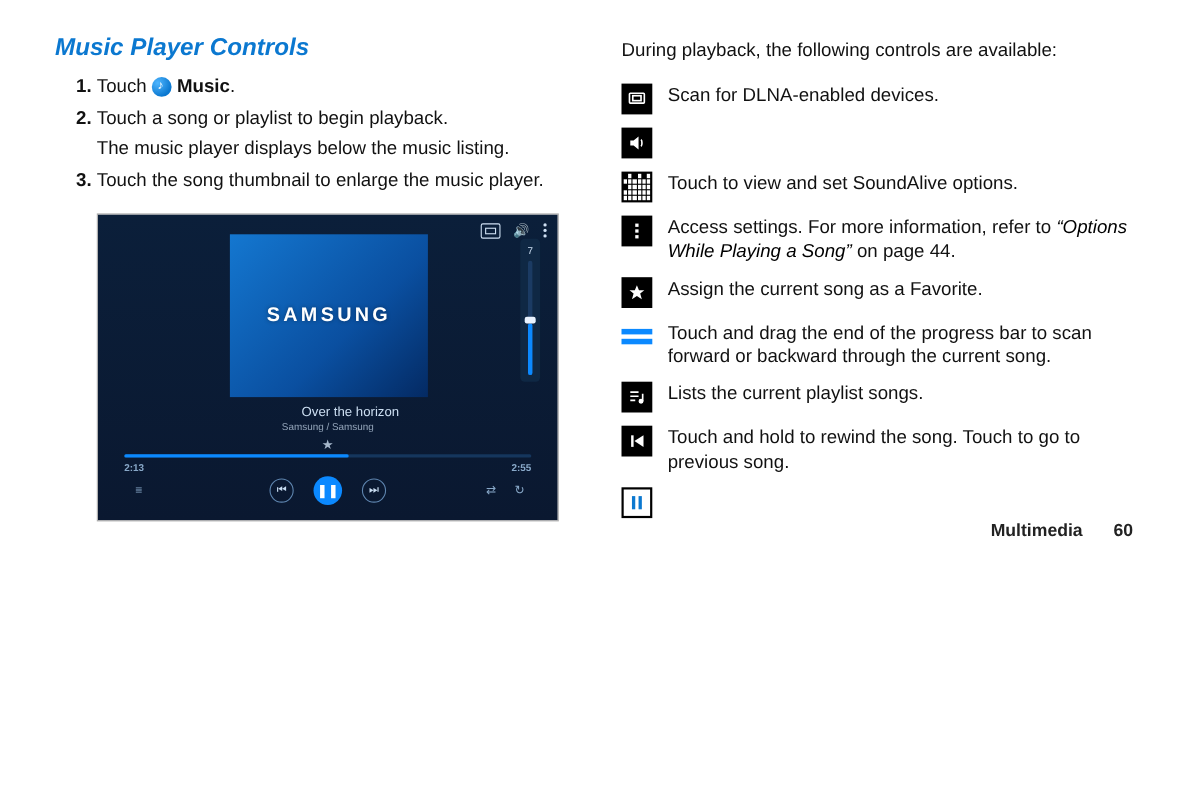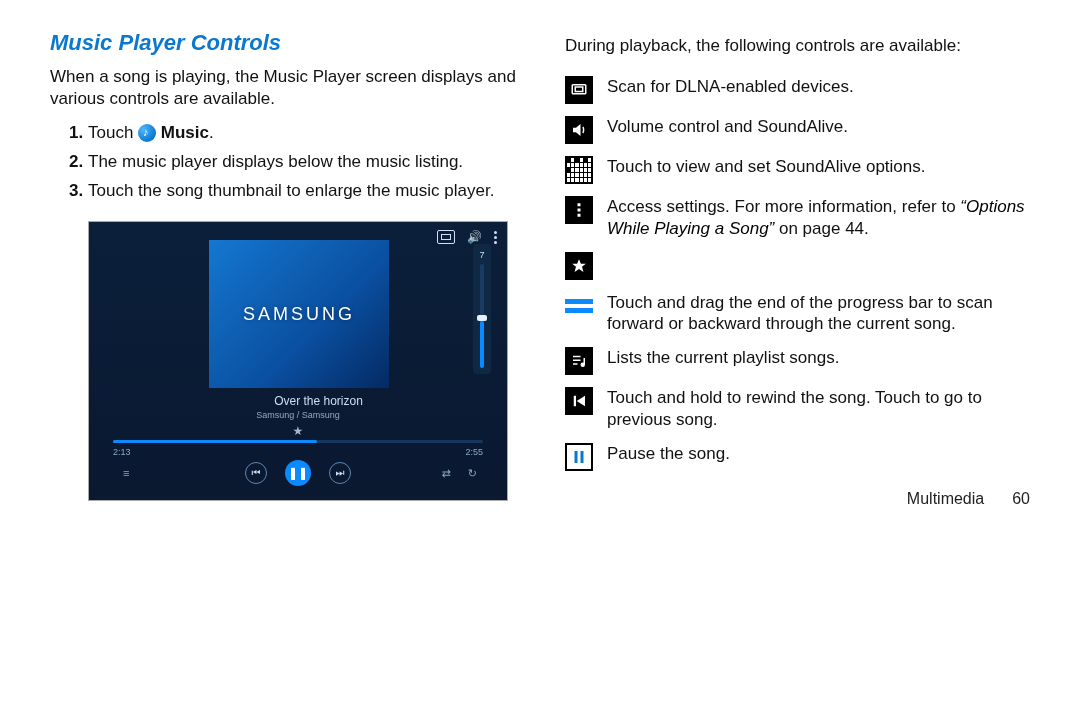--- a/index.html
+++ b/index.html
@@ -87,23 +87,24 @@
   .ic.blue-bars { background:none; }
   .ic.blue-bars .bar {
     position:absolute; left:0; right:0; height:5px; background:#0b89ff;
   }
   .ic.blue-bars .bar.top { top:7px; }
   .ic.blue-bars .bar.bot { bottom:7px; }
 
   
   .footer {
     position:absolute;
-    bottom:10px; right:50px;
+    bottom:26px; right:50px;
     font-size:16px;
     color:#222;
+    font-weight:bold;
   }
   .footer .sep { display:inline-block; width:28px; }
 
   
   .player-shot {
     width: 420px;
     height: 280px;
     margin: 18px 0 0 38px;
     background: linear-gradient(#0b1f3a, #0a1830);
     border: 1px solid #aaa;
@@ -126,21 +127,21 @@
   .player-topbar .dots span { width:3px;height:3px;background:#cfe0f3;border-radius:50%; }
 
   .album {
     position:absolute;
     top:18px; left:120px;
     width:180px; height:148px;
     background: linear-gradient(135deg,#1477d0,#0a4fa0 60%,#042a63);
     display:flex; align-items:center; justify-content:center;
   }
   .album .brand {
-    color:#fff; font-weight:400; letter-spacing:3px; font-size:18px;
+    color:#fff; font-weight:700; letter-spacing:3px; font-size:18px;
     text-shadow:0 0 4px rgba(0,0,0,.4);
   }
 
   
   .vol {
     position:absolute; top:22px; right:16px;
     width:18px; height:130px;
     background:#0f2844;
     border-radius:4px;
     display:flex; flex-direction:column; align-items:center;
@@ -160,21 +161,21 @@
   .meta .title { font-size:12px;padding-left:41px; }
   .meta .artist { font-size:9px; opacity:.7; margin-top:2px; }
   .meta .star { font-size:12px; margin-top:4px; opacity:.8; }
 
   
   .prog {
     position:absolute; left:24px; right:24px; top:218px;
   }
   .prog .bar { height:3px; background:#15365d; position:relative; border-radius:2px; }
   .prog .bar .pfill { position:absolute; left:0; top:0; bottom:0; width:55%; background:#0b89ff; border-radius:2px; }
-  .prog .times { display:flex; justify-content:space-between; font-size:9px; color:#88a8c8; margin-top:4px; }
+  .prog .times { display:flex; justify-content:space-between; font-size:9px; color:#88a8c8; margin-top:4px;font-weight:bold; }
 
   
   .trans {
     position:absolute; left:0; right:0; top:238px;
     display:flex; align-items:center; justify-content:center; gap:18px;
   }
   .trans .cbtn {
     width:20px; height:20px; border:1px solid #5f86b0;
     border-radius:50%;
     display:flex; align-items:center; justify-content:center;
@@ -198,29 +199,29 @@
   }
   .eq-grid span { background:#fff; width:100%; height:100%; }
   .eq-grid span.off { background:#000; }
 </style>
 </head>
 <body>
 
 <div class="page">
   <div class="col col-left">
     <h2 class="section-title">Music Player Controls</h2>
-    <p class="intro">When a song is playing, the Music Player screen displays and various controls are available.</p>
 
     <ol class="steps">
       <li>
         <span>Touch </span>
         <span class="music-icon"></span>
         <span class="bold">Music</span><span>.</span>
       </li>
       <li>
+        <span>Touch a song or playlist to begin playback.</span>
         <span class="indent">The music player displays below the music listing.</span>
       </li>
       <li>
         <span>Touch the song thumbnail to enlarge the music player.</span>
       </li>
     </ol>
 
     <div class="player-shot">
       <div class="player-topbar">
         <span class="ptb-ic"></span>
@@ -286,21 +287,20 @@
         <div class="legend-text">Scan for DLNA-enabled devices.</div>
       </div>
 
       <div class="legend-row">
         <div class="ic black">
           <svg viewBox="0 0 24 24" fill="#fff">
               <path d="M4 9v6h4l6 5V4l-6 5H4z"></path>
               <path d="M17 8c1.5 1.2 1.5 6.8 0 8" stroke="#fff" stroke-width="2" fill="none"></path>
             </svg>
         </div>
-        <div class="legend-text">Volume control and SoundAlive.</div>
       </div>
 
 
       <div class="legend-row">
         <div class="eq-grid">
           <span class="off"></span>
             <span></span>
             <span class="off"></span>
             <span></span>
             <span class="off"></span>
@@ -345,20 +345,21 @@
           <span>Access settings. For more information, refer to </span><span class="ref-italic">“Options While Playing a Song”</span><span> on page 44.</span>
         </div>
       </div>
 
       <div class="legend-row">
         <div class="ic black">
           <svg viewBox="0 0 24 24" fill="#fff">
               <polygon points="12,3 14.5,9 21,9 16,13 18,20 12,16 6,20 8,13 3,9 9.5,9"></polygon>
             </svg>
         </div>
+        <div class="legend-text">Assign the current song as a Favorite.</div>
       </div>
 
       <div class="legend-row">
         <div class="ic blue-bars">
           <div class="bar top"></div>
             <div class="bar bot"></div>
         </div>
         <div class="legend-text">Touch and drag the end of the progress bar to scan forward or backward through the current song.</div>
       </div>
 
@@ -385,21 +386,20 @@
         <div class="legend-text">Touch and hold to rewind the song. Touch to go to previous song.</div>
       </div>
 
       <div class="legend-row">
         <div class="ic white-border">
           <svg viewBox="0 0 24 24" fill="#0b78d0">
               <rect x="6" y="4" width="4" height="16"></rect>
               <rect x="14" y="4" width="4" height="16"></rect>
             </svg>
         </div>
-        <div class="legend-text">Pause the song.</div>
       </div>
 
     </div>
   </div>
 
   <div class="footer">
     <span>Multimedia</span><span class="sep"></span><span>60</span>
   </div>
 </div>
 

